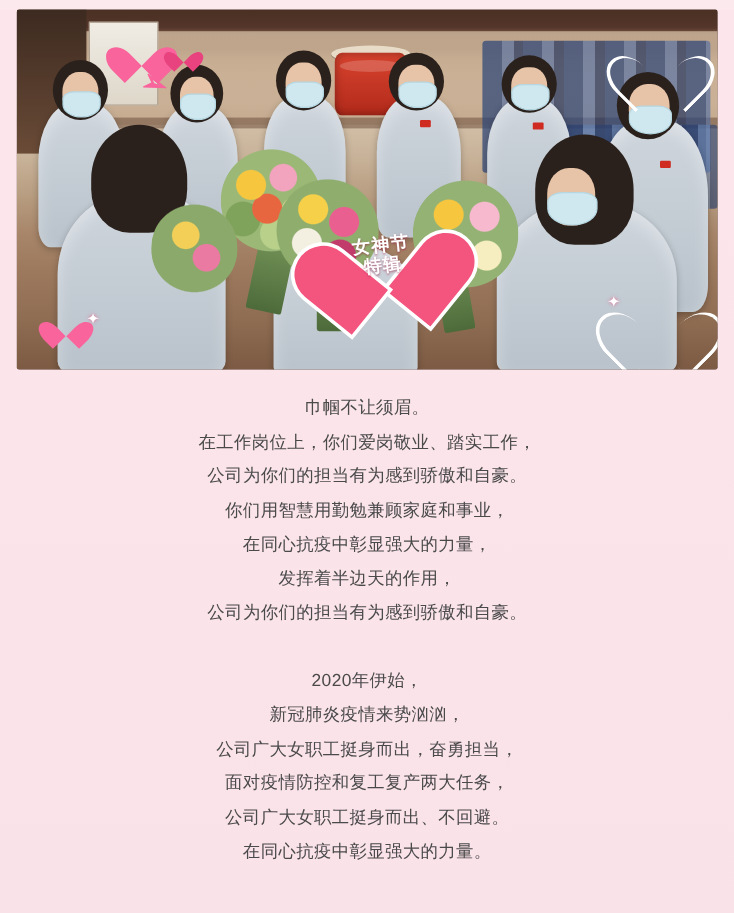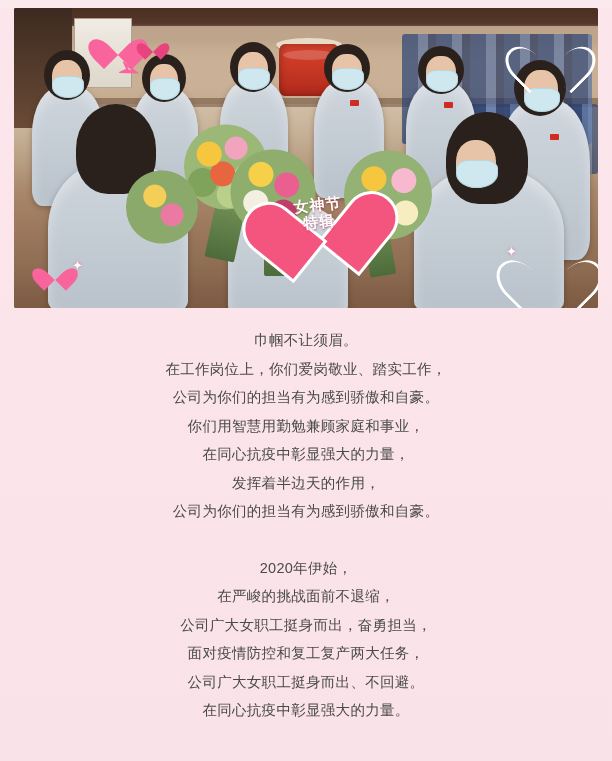--- a/index.html
+++ b/index.html
@@ -394,20 +394,20 @@
     <p class="para">在工作岗位上，你们爱岗敬业、踏实工作，</p>
     <p class="para">公司为你们的担当有为感到骄傲和自豪。</p>
     <p class="para">你们用智慧用勤勉兼顾家庭和事业，</p>
     <p class="para">在同心抗疫中彰显强大的力量，</p>
     <p class="para">发挥着半边天的作用，</p>
     <p class="para">公司为你们的担当有为感到骄傲和自豪。</p>
 
     <div class="spacer"></div>
 
     <p class="para">2020年伊始，</p>
-    <p class="para">在严峻的挑战面前不退缩，</p>
+    <p class="para">新冠肺炎疫情来势汹汹，</p>
     <p class="para">公司广大女职工挺身而出，奋勇担当，</p>
     <p class="para">面对疫情防控和复工复产两大任务，</p>
     <p class="para">公司广大女职工挺身而出、不回避。</p>
     <p class="para">在同心抗疫中彰显强大的力量。</p>
   </div>
 
 </div>
 
 </body></html>

